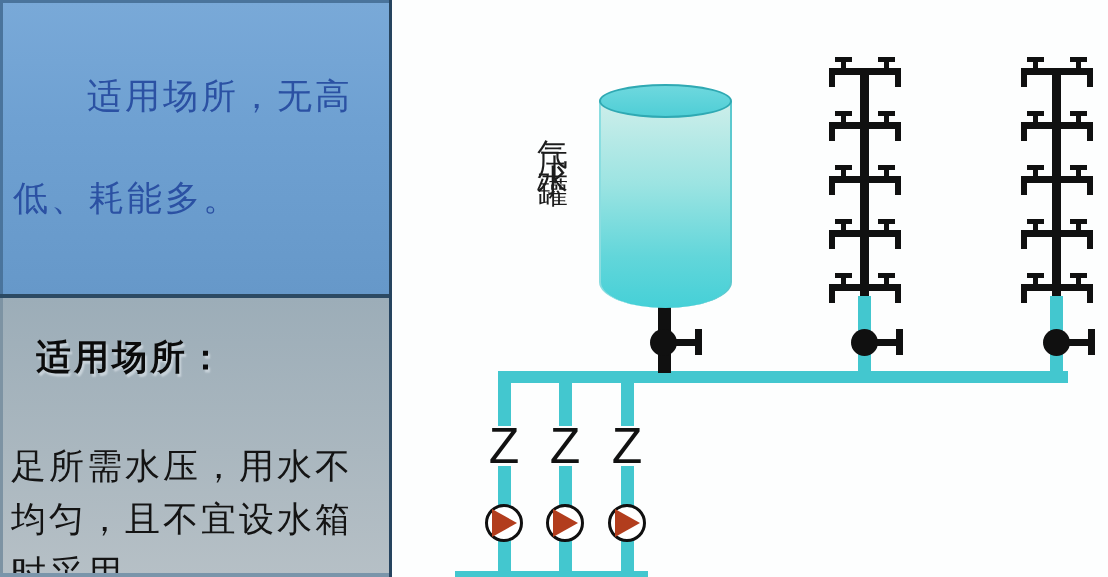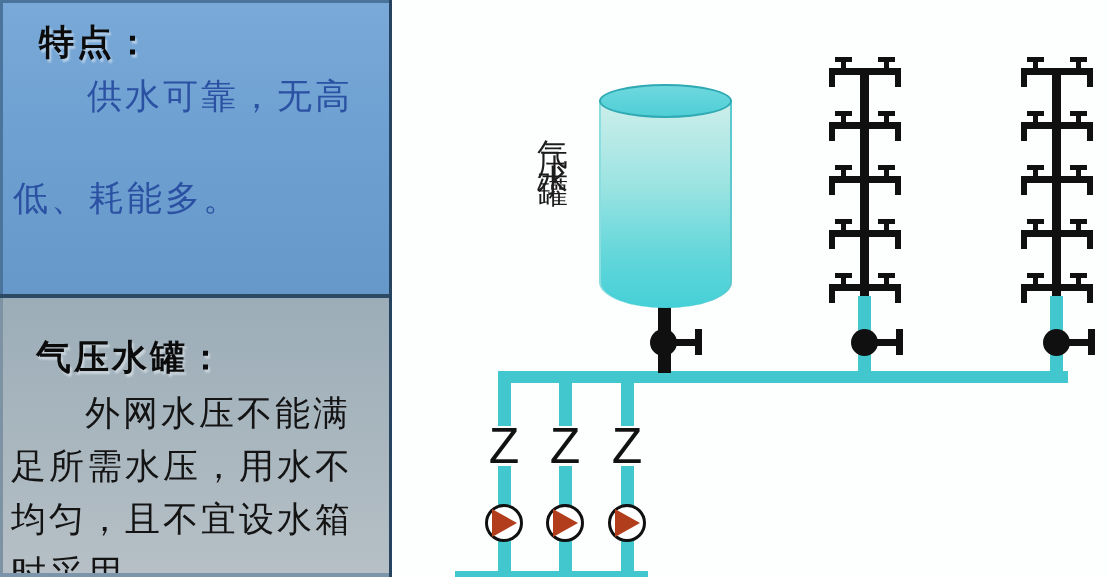--- a/index.html
+++ b/index.html
@@ -52,28 +52,26 @@
     background:#fdfefe;color:#111;
     font-size:50px;line-height:40px;font-weight:500;text-align:center;
   }
 </style>
 </head>
 <body>
 
 <div class="stage">
 
   <div class="panel panel-top">
-    <div class="cn panel-title" style="left:36px;top:16px">特点：</div>
-    <div class="bl bl-blue" style="left:84px;top:70px">供水可靠，无高</div>
+    <div class="bl bl-blue" style="left:84px;top:70px">适用场所，无高</div>
     <div class="bl bl-blue" style="left:10px;top:172px">低、耗能多。</div>
   </div>
 
   <div class="panel panel-bottom">
-    <div class="cn panel-title" style="left:33px;top:36px">气压水罐：</div>
-    <div class="bl bl-black" style="left:82px;top:92px">外网水压不能满</div>
+    <div class="cn panel-title" style="left:33px;top:36px">适用场所：</div>
     <div class="bl bl-black" style="left:8px;top:198px">均匀，且不宜设水箱</div>
     <div class="bl bl-black" style="left:8px;top:145px">足所需水压，用水不</div>
     <div class="bl bl-black" style="left:8px;top:252px">时采用。</div>
   </div>
 
   <div class="panel-divider"></div>
   <div class="panel-bottom-strip"></div>
   <div class="panel-right-border"></div>
 
   <div id="diagram">

